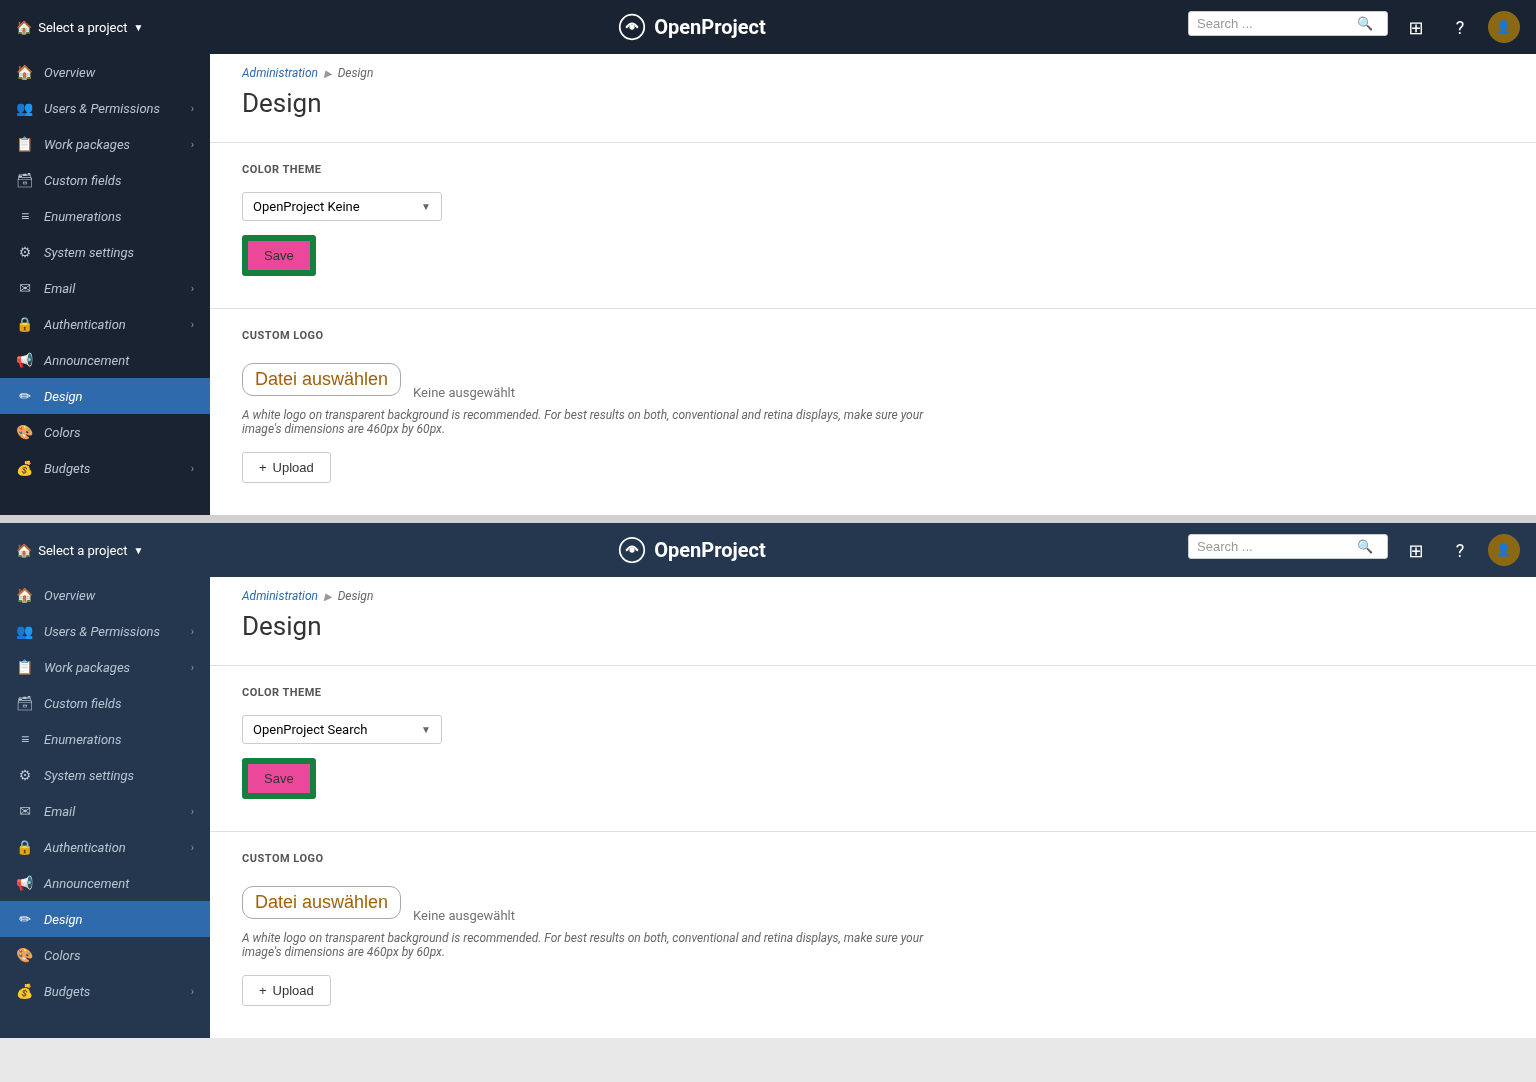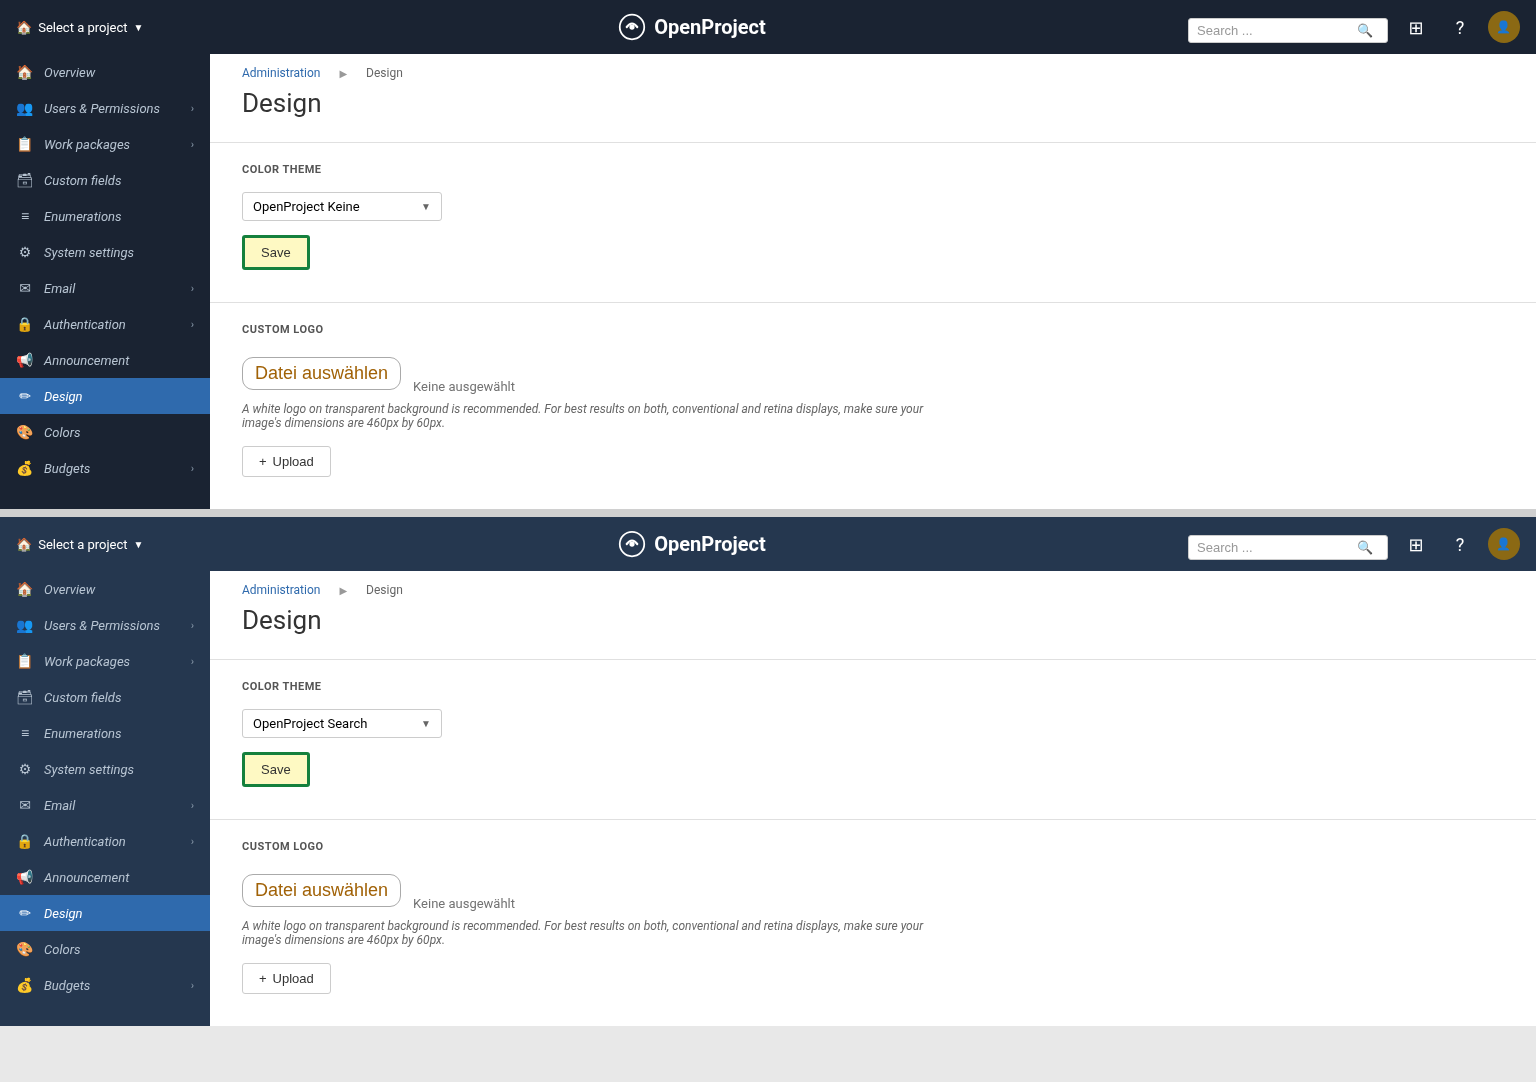--- a/index.html
+++ b/index.html
@@ -42,21 +42,21 @@
       font-size: 20px;
       font-weight: 700;
       gap: 8px;
     }
     .logo-icon {
       width: 28px;
       height: 28px;
     }
     .nav-right {
       display: flex;
-      align-items: flex-end;
+      align-items: flex-start;
       gap: 12px;
       min-width: 300px;
       justify-content: flex-end;
     }
     .search-box {
       display: flex;
       align-items: center;
       background: #fff;
       border: 1px solid #ccc;
       border-radius: 3px;
@@ -151,21 +151,22 @@
       background: #fff;
       padding: 0;
     }
 
     .breadcrumb {
       padding: 12px 32px 4px;
       font-size: 12px;
       color: #666;
       display: flex;
       align-items: center;
-      gap: 19px;
+      gap: 6px;
+      font-style: italic;
     }
     .breadcrumb a { color: #2f6aad; text-decoration: none; }
     .breadcrumb .sep { color: #999; font-size: 10px; }
 
     .page-title {
       padding: 4px 32px 24px;
       font-size: 26px;
       font-weight: 400;
       color: #333;
     }
@@ -193,22 +194,22 @@
       cursor: pointer;
       background: #fff;
       font-size: 13px;
       justify-content: space-between;
     }
     .dropdown-select .dd-arrow { font-size: 10px; color: #666; }
 
     .save-btn {
       margin-top: 14px;
       padding: 7px 16px;
-      background: #fef9c3;
-      border: 3px solid #15803d;
+      background: #ec4899;
+      border: 6px solid #15803d;
       border-radius: 3px;
       cursor: pointer;
       font-size: 13px;
       color: #333;
     }
 
     .file-row {
       display: flex;
       align-items: center;
       gap: 12px;

